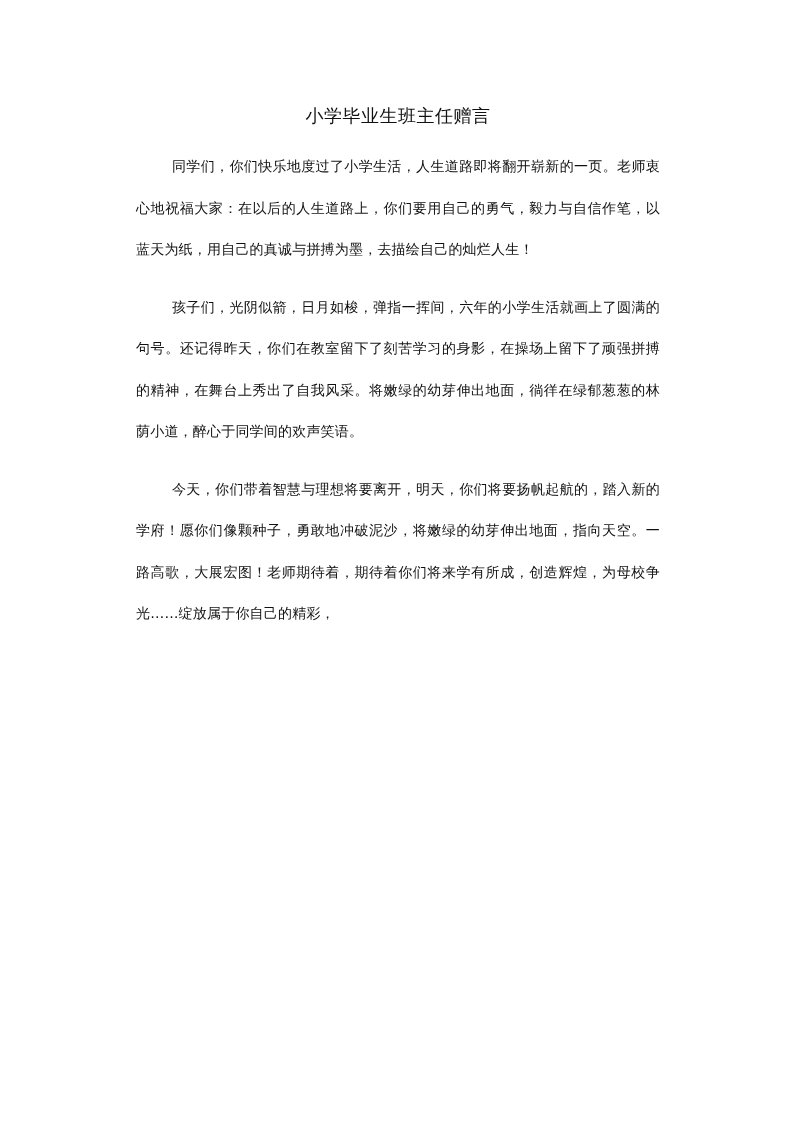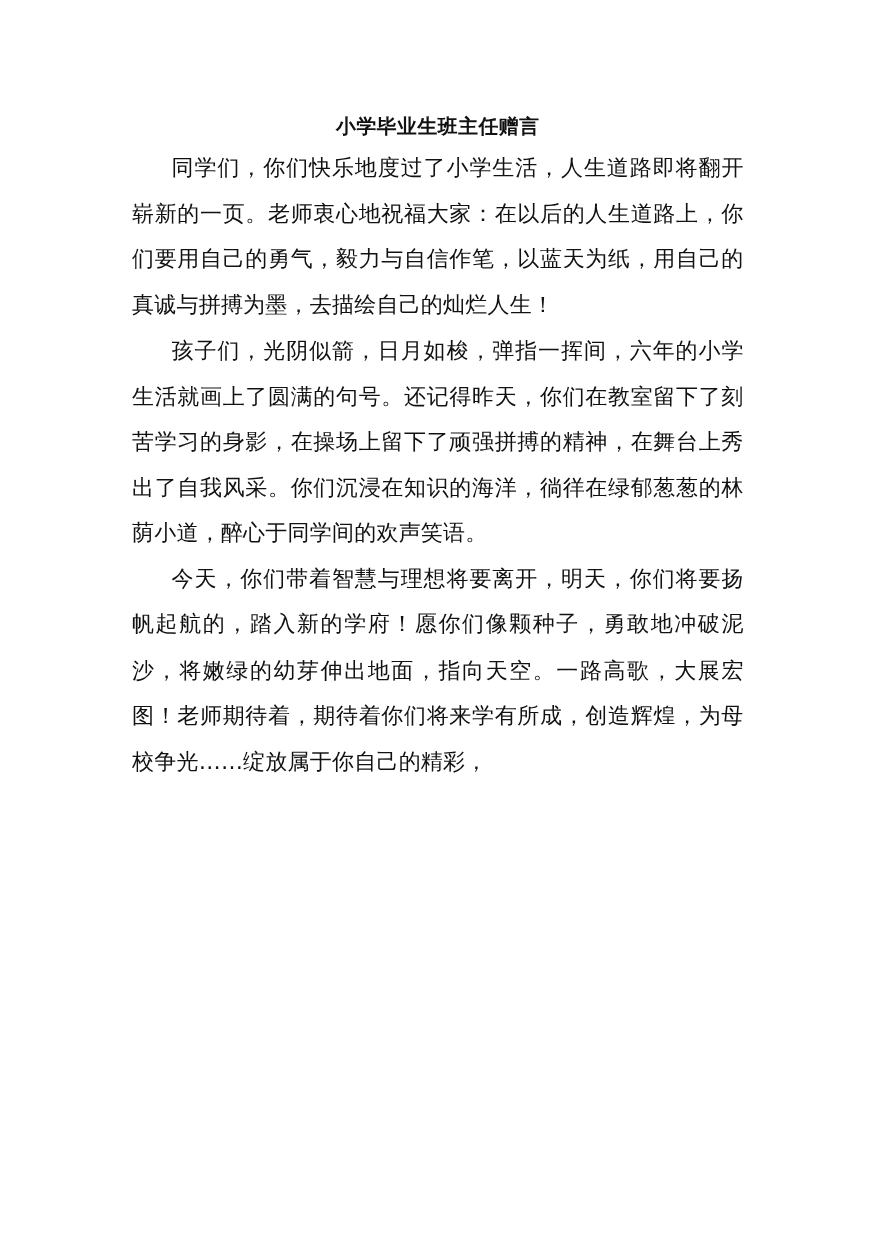--- a/index.html
+++ b/index.html
@@ -1,24 +1,24 @@
 <!DOCTYPE html>
 <html><head>
   <meta charset="utf-8">
   <style>
     html, body { margin: 0; padding: 0; background: #ffffff; }
     body { width: 793px; height: 1122px; position: relative; overflow: hidden;
       font-family: "DejaVu Sans", "Liberation Sans", sans-serif; color: #111; }
     .page { position: absolute; left: 120px; top: 102px; width: 556px; }
-    .title { text-align: center; font-size: 18px; font-weight: bold; line-height: 28px;
+    .title { text-align: center; font-size: 18px; font-weight: normal; line-height: 28px;
       height: 28px; margin: 0 0 2px 0; letter-spacing: 0.5px; }
-    .para { margin: 0; font-size: 20px; line-height: 41.5px; text-indent: 36px;
+    .para { margin: 16px; font-size: 14px; line-height: 41.5px; text-indent: 36px;
       text-align: justify; text-justify: inter-character; letter-spacing: 0.2px; }
   </style>
 </head>
 <body>
 
 <div class="page">
   <h1 class="title">小学毕业生班主任赠言</h1>
   <p class="para">同学们，你们快乐地度过了小学生活，人生道路即将翻开崭新的一页。老师衷心地祝福大家：在以后的人生道路上，你们要用自己的勇气，毅力与自信作笔，以蓝天为纸，用自己的真诚与拼搏为墨，去描绘自己的灿烂人生！</p>
-  <p class="para">孩子们，光阴似箭，日月如梭，弹指一挥间，六年的小学生活就画上了圆满的句号。还记得昨天，你们在教室留下了刻苦学习的身影，在操场上留下了顽强拼搏的精神，在舞台上秀出了自我风采。你们沉浸在知识的海洋，徜徉在绿郁葱葱的林荫小道，醉心于同学间的欢声笑语。</p>
+  <p class="para">孩子们，光阴似箭，日月如梭，弹指一挥间，六年的小学生活就画上了圆满的句号。还记得昨天，你们在教室留下了刻苦学习的身影，在操场上留下了顽强拼搏的精神，在舞台上秀出了自我风采。将嫩绿的幼芽伸出地面，徜徉在绿郁葱葱的林荫小道，醉心于同学间的欢声笑语。</p>
   <p class="para">今天，你们带着智慧与理想将要离开，明天，你们将要扬帆起航的，踏入新的学府！愿你们像颗种子，勇敢地冲破泥沙，将嫩绿的幼芽伸出地面，指向天空。一路高歌，大展宏图！老师期待着，期待着你们将来学有所成，创造辉煌，为母校争光……绽放属于你自己的精彩，</p>
 </div>
 
 </body></html>

